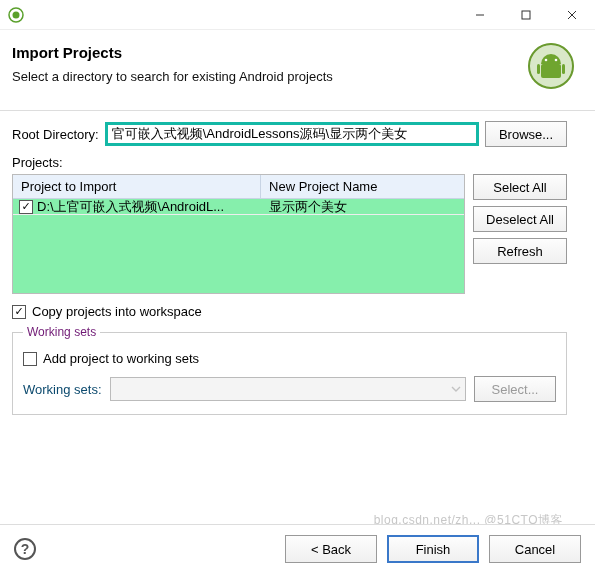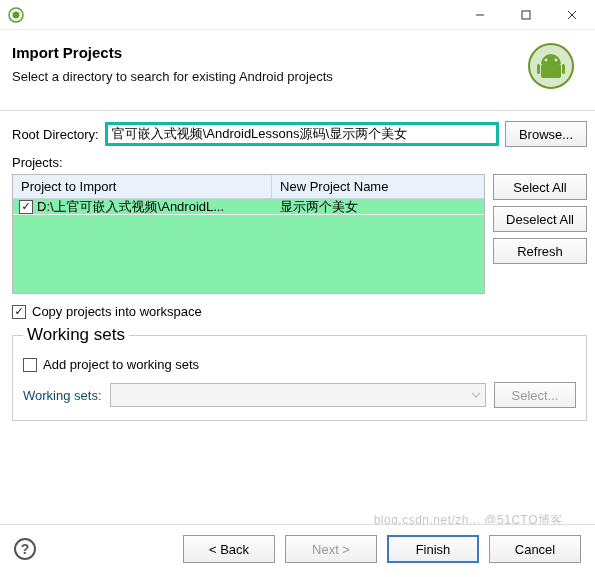--- a/index.html
+++ b/index.html
@@ -29,21 +29,21 @@
   .header {
     padding: 8px 16px 14px 12px;
     display:flex;
     justify-content: space-between;
     align-items: flex-start;
   }
   .header-text h1 { font-size:15px; font-weight:600; margin:6px 0 8px 0; }
   .header-text p { margin:0; font-size:13px; color:#111; }
   .android-logo { width:48px; height:48px; margin-top:4px; margin-right:4px; }
   .divider { height:1px; background:#ddd; margin: 6px 0 0 0; }
-  .content { padding: 10px 8px 0 12px; }
+  .content { padding: 10px 28px 0 12px; }
   .row { display:flex; align-items:center; gap:6px; margin-bottom:8px;}
   .label { font-size:13px; white-space:nowrap; }
   input[type=text] {
     flex:1; height:24px; border:3px solid #14b8a6; padding:0 4px; font-size:13px;
     font-family: inherit; background:#fff;
   }
   .btn {
     height:26px; min-width:82px; padding:0 10px; border:1px solid #999;
     background: linear-gradient(#fdfdfd,#f0f0f0);
     font-size:13px; cursor:pointer; font-family:inherit;
@@ -64,21 +64,21 @@
   .td1 { width:55%; display:flex; align-items:center; gap:4px; padding-left:6px; overflow:hidden; white-space:nowrap; text-overflow:ellipsis; }
   .td2 { width:45%; padding-left:8px; }
   .td1 span.txt { overflow:hidden; text-overflow:ellipsis; white-space:nowrap; }
   .sidebtns { display:flex; flex-direction:column; gap:6px; }
   .chk-row { display:flex; align-items:center; gap:6px; margin:10px 0 6px 0; }
   .chk { width:14px; height:14px; border:1px solid #555; display:inline-flex; align-items:center; justify-content:center; background:#fff;}
   .chk.checked::after { content:"✓"; font-size:11px; line-height:1; color:#000; }
   fieldset.ws {
     border:1px solid #ccc; margin:0; padding:8px 10px 12px 10px;
   }
-  fieldset.ws legend { font-size:17px; padding:0 4px; color:#000000; }
+  fieldset.ws legend { font-size:12px; padding:0 4px; color:#701a75; }
   .ws .chk-row { margin:4px 0 10px 0; }
   .ws-row { display:flex; align-items:center; gap:8px; }
   .ws-row .label { color:#0c4a6e; }
   .combo {
     flex:1; height:24px; border:1px solid #bbb; background:#f4f4f4;
     display:flex; align-items:center; justify-content:flex-end; padding-right:4px;
   }
   .combo svg { width:10px; height:10px; opacity:.35;}
   .footer {
     position:absolute; left:0; right:0; bottom:0;
@@ -192,17 +192,16 @@
     </div>
   </fieldset>
 </div>
 
 <div class="watermark">blog.csdn.net/zh... @51CTO博客</div>
 
 <div class="footer">
   <div class="help-icon">?</div>
   <div class="footer-btns">
     <button class="btn btn-footer">&lt; Back</button>
-    <button class="btn btn-footer" disabled="">Next &gt;</button>
     <button class="btn btn-footer btn-primary">Finish</button>
     <button class="btn btn-footer">Cancel</button>
   </div>
 </div>
 
 </body></html>

